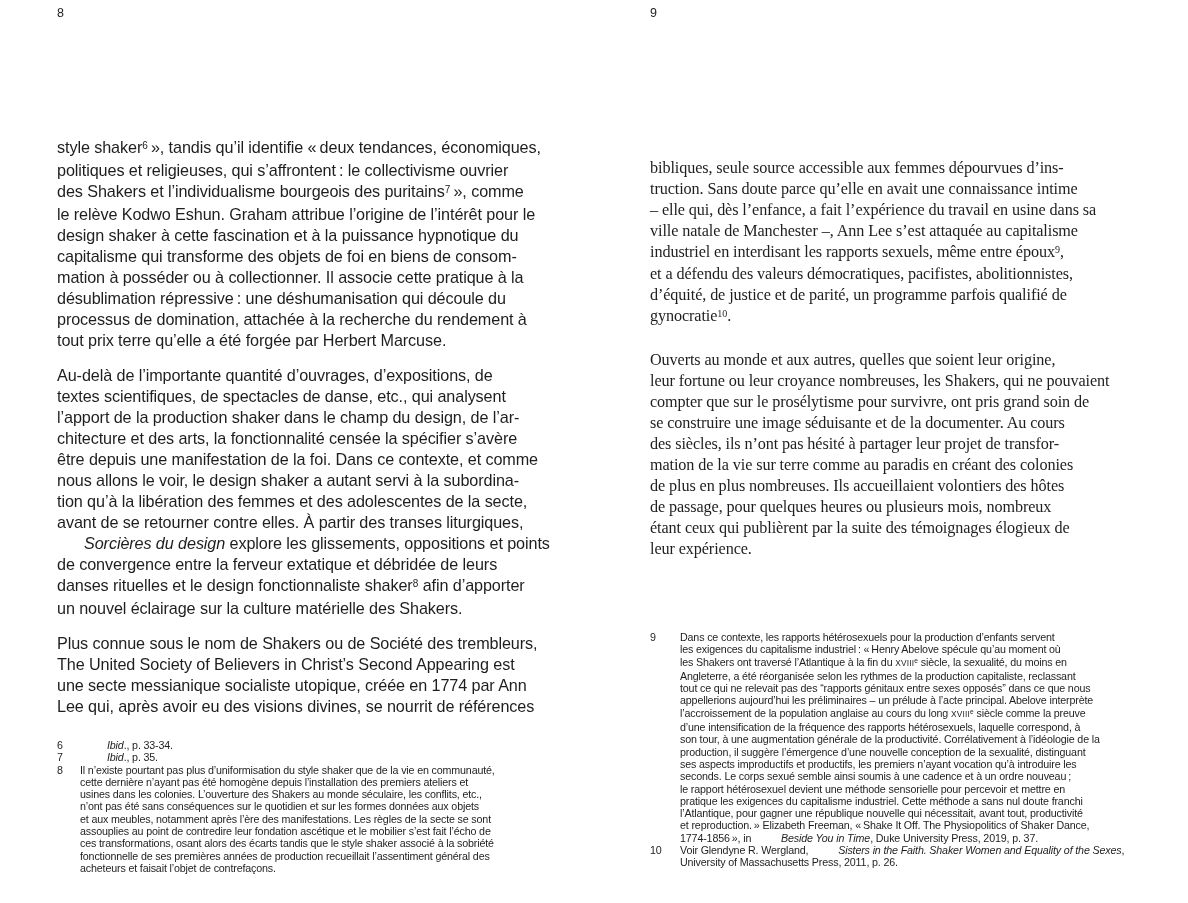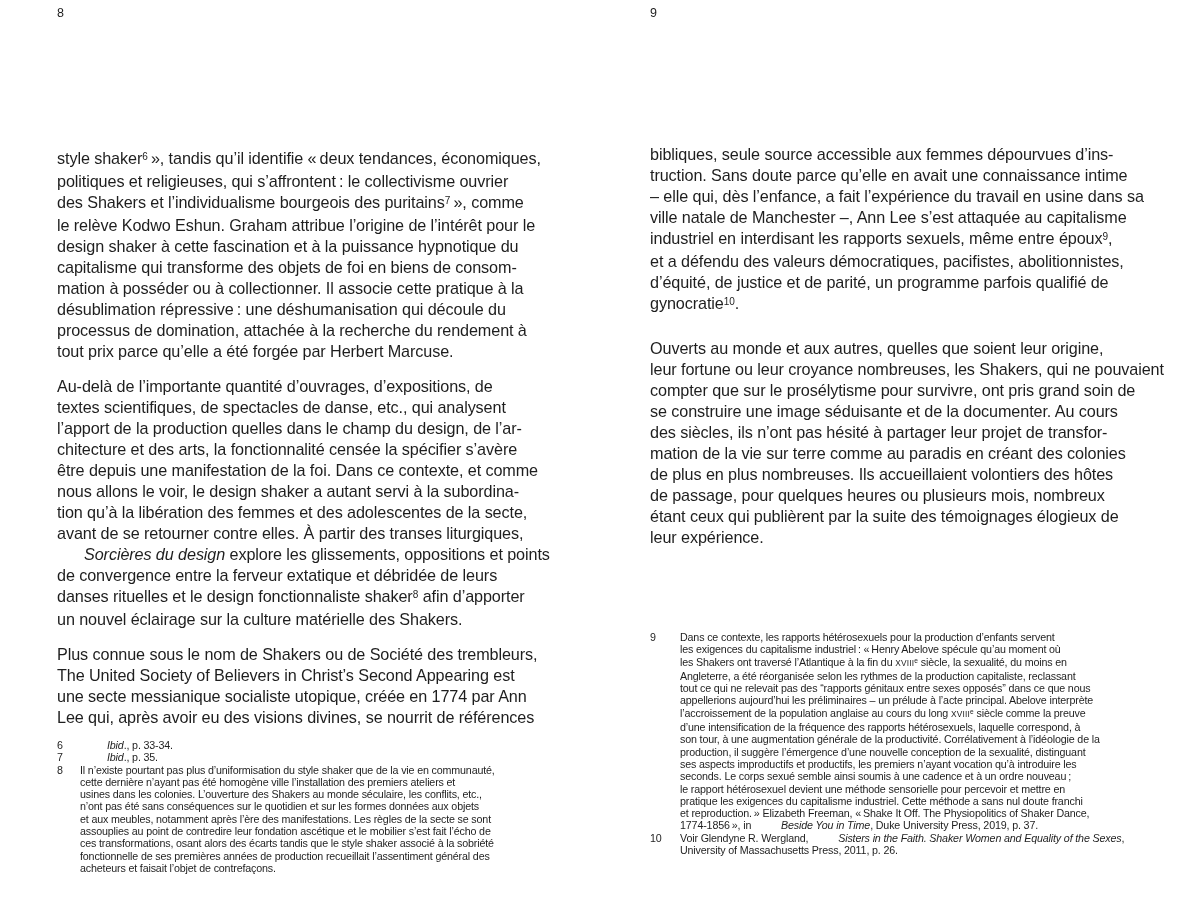--- a/index.html
+++ b/index.html
@@ -12,22 +12,22 @@
     -webkit-font-smoothing:antialiased;
   }
   .page{position:absolute;top:0;height:903px;}
   #page-left{left:57px;width:522px;}
   #page-right{left:650px;width:538px;}
   .pagenum{position:absolute;top:6px;left:0;font-size:12.5px;line-height:14px;}
   .body-text{
     position:absolute;left:0;right:0;
     font-size:16.2px;line-height:21px;letter-spacing:-0.1px;
   }
-  #page-left .body-text{top:148px;}
-  #page-right .body-text{top:144px;width:487px;}
+  #page-left .body-text{top:137px;}
+  #page-right .body-text{top:158px;width:487px;font-family:Liberation Serif, serif;}
   .para{margin:0 0 14px 0;}
   #page-right .para{margin:0 0 22px 0;}
   .para:last-child{margin-bottom:10px;}
   .line{white-space:pre;}
   .footnotes{
     position:absolute;left:0;
     font-size:10.7px;line-height:12.3px;letter-spacing:-0.15px;
   }
   #page-left .footnotes{top:739px;width:522px;}
   #page-right .footnotes{top:631px;width:487px;}
@@ -48,26 +48,26 @@
       <div class="para">
         <div class="line">style shaker<span class="sup">6</span> », tandis qu’il identifie « deux tendances, économiques,</div>
         <div class="line">politiques et religieuses, qui s’affrontent : le collectivisme ouvrier</div>
         <div class="line">des Shakers et l’individualisme bourgeois des puritains<span class="sup">7</span> », comme</div>
         <div class="line">le relève Kodwo Eshun. Graham attribue l’origine de l’intérêt pour le</div>
         <div class="line">design shaker à cette fascination et à la puissance hypnotique du</div>
         <div class="line">capitalisme qui transforme des objets de foi en biens de consom-</div>
         <div class="line">mation à posséder ou à collectionner. Il associe cette pratique à la</div>
         <div class="line">désublimation répressive : une déshumanisation qui découle du</div>
         <div class="line">processus de domination, attachée à la recherche du rendement à</div>
-        <div class="line">tout prix parce qu’elle a été forgée par Herbert Marcuse.</div>
+        <div class="line">tout prix terre qu’elle a été forgée par Herbert Marcuse.</div>
       </div>
       <div class="para">
         <div class="line">Au-delà de l’importante quantité d’ouvrages, d’expositions, de</div>
         <div class="line">textes scientifiques, de spectacles de danse, etc., qui analysent</div>
-        <div class="line">l’apport de la production quelles dans le champ du design, de l’ar-</div>
+        <div class="line">l’apport de la production shaker dans le champ du design, de l’ar-</div>
         <div class="line">chitecture et des arts, la fonctionnalité censée la spécifier s’avère</div>
         <div class="line">être depuis une manifestation de la foi. Dans ce contexte, et comme</div>
         <div class="line">nous allons le voir, le design shaker a autant servi à la subordina-</div>
         <div class="line">tion qu’à la libération des femmes et des adolescentes de la secte,</div>
         <div class="line">avant de se retourner contre elles. À partir des transes liturgiques,</div>
         <div class="line"><span class="it">Sorcières du design</span> explore les glissements, oppositions et points</div>
         <div class="line">de convergence entre la ferveur extatique et débridée de leurs</div>
         <div class="line">danses rituelles et le design fonctionnaliste shaker<span class="sup">8</span> afin d’apporter</div>
         <div class="line">un nouvel éclairage sur la culture matérielle des Shakers.</div>
       </div>
@@ -88,21 +88,21 @@
       <div class="fnrow">
         <span class="fnnum">7</span>
         <div class="fntext">
           <div class="line"><span class="it">Ibid</span>., p. 35.</div>
         </div>
       </div>
       <div class="fnrow">
         <span class="fnnum">8</span>
         <div class="fntext">
           <div class="line">Il n’existe pourtant pas plus d’uniformisation du style shaker que de la vie en communauté,</div>
-          <div class="line">cette dernière n’ayant pas été homogène ville l’installation des premiers ateliers et</div>
+          <div class="line">cette dernière n’ayant pas été homogène depuis l’installation des premiers ateliers et</div>
           <div class="line">usines dans les colonies. L’ouverture des Shakers au monde séculaire, les conflits, etc.,</div>
           <div class="line">n’ont pas été sans conséquences sur le quotidien et sur les formes données aux objets</div>
           <div class="line">et aux meubles, notamment après l’ère des manifestations. Les règles de la secte se sont</div>
           <div class="line">assouplies au point de contredire leur fondation ascétique et le mobilier s’est fait l’écho de</div>
           <div class="line">ces transformations, osant alors des écarts tandis que le style shaker associé à la sobriété</div>
           <div class="line">fonctionnelle de ses premières années de production recueillait l’assentiment général des</div>
           <div class="line">acheteurs et faisait l’objet de contrefaçons.</div>
         </div>
       </div>
     </div>
@@ -145,20 +145,21 @@
           <div class="line">tout ce qui ne relevait pas des “rapports génitaux entre sexes opposés” dans ce que nous</div>
           <div class="line">appellerions aujourd’hui les préliminaires – un prélude à l’acte principal. Abelove interprète</div>
           <div class="line">l’accroissement de la population anglaise au cours du long <span class="sc">xviii</span><span class="sup">e</span> siècle comme la preuve</div>
           <div class="line">d’une intensification de la fréquence des rapports hétérosexuels, laquelle correspond, à</div>
           <div class="line">son tour, à une augmentation générale de la productivité. Corrélativement à l’idéologie de la</div>
           <div class="line">production, il suggère l’émergence d’une nouvelle conception de la sexualité, distinguant</div>
           <div class="line">ses aspects improductifs et productifs, les premiers n’ayant vocation qu’à introduire les</div>
           <div class="line">seconds. Le corps sexué semble ainsi soumis à une cadence et à un ordre nouveau ;</div>
           <div class="line">le rapport hétérosexuel devient une méthode sensorielle pour percevoir et mettre en</div>
           <div class="line">pratique les exigences du capitalisme industriel. Cette méthode a sans nul doute franchi</div>
+          <div class="line">l’Atlantique, pour gagner une république nouvelle qui nécessitait, avant tout, productivité</div>
           <div class="line">et reproduction. » Elizabeth Freeman, « Shake It Off. The Physiopolitics of Shaker Dance,</div>
           <div class="line">1774-1856 », in <span class="it">Beside You in Time</span>, Duke University Press, 2019, p. 37.</div>
         </div>
       </div>
       <div class="fnrow">
         <span class="fnnum">10</span>
         <div class="fntext">
           <div class="line">Voir Glendyne R. Wergland, <span class="it">Sisters in the Faith. Shaker Women and Equality of the Sexes</span>,</div>
           <div class="line">University of Massachusetts Press, 2011, p. 26.</div>
         </div>

